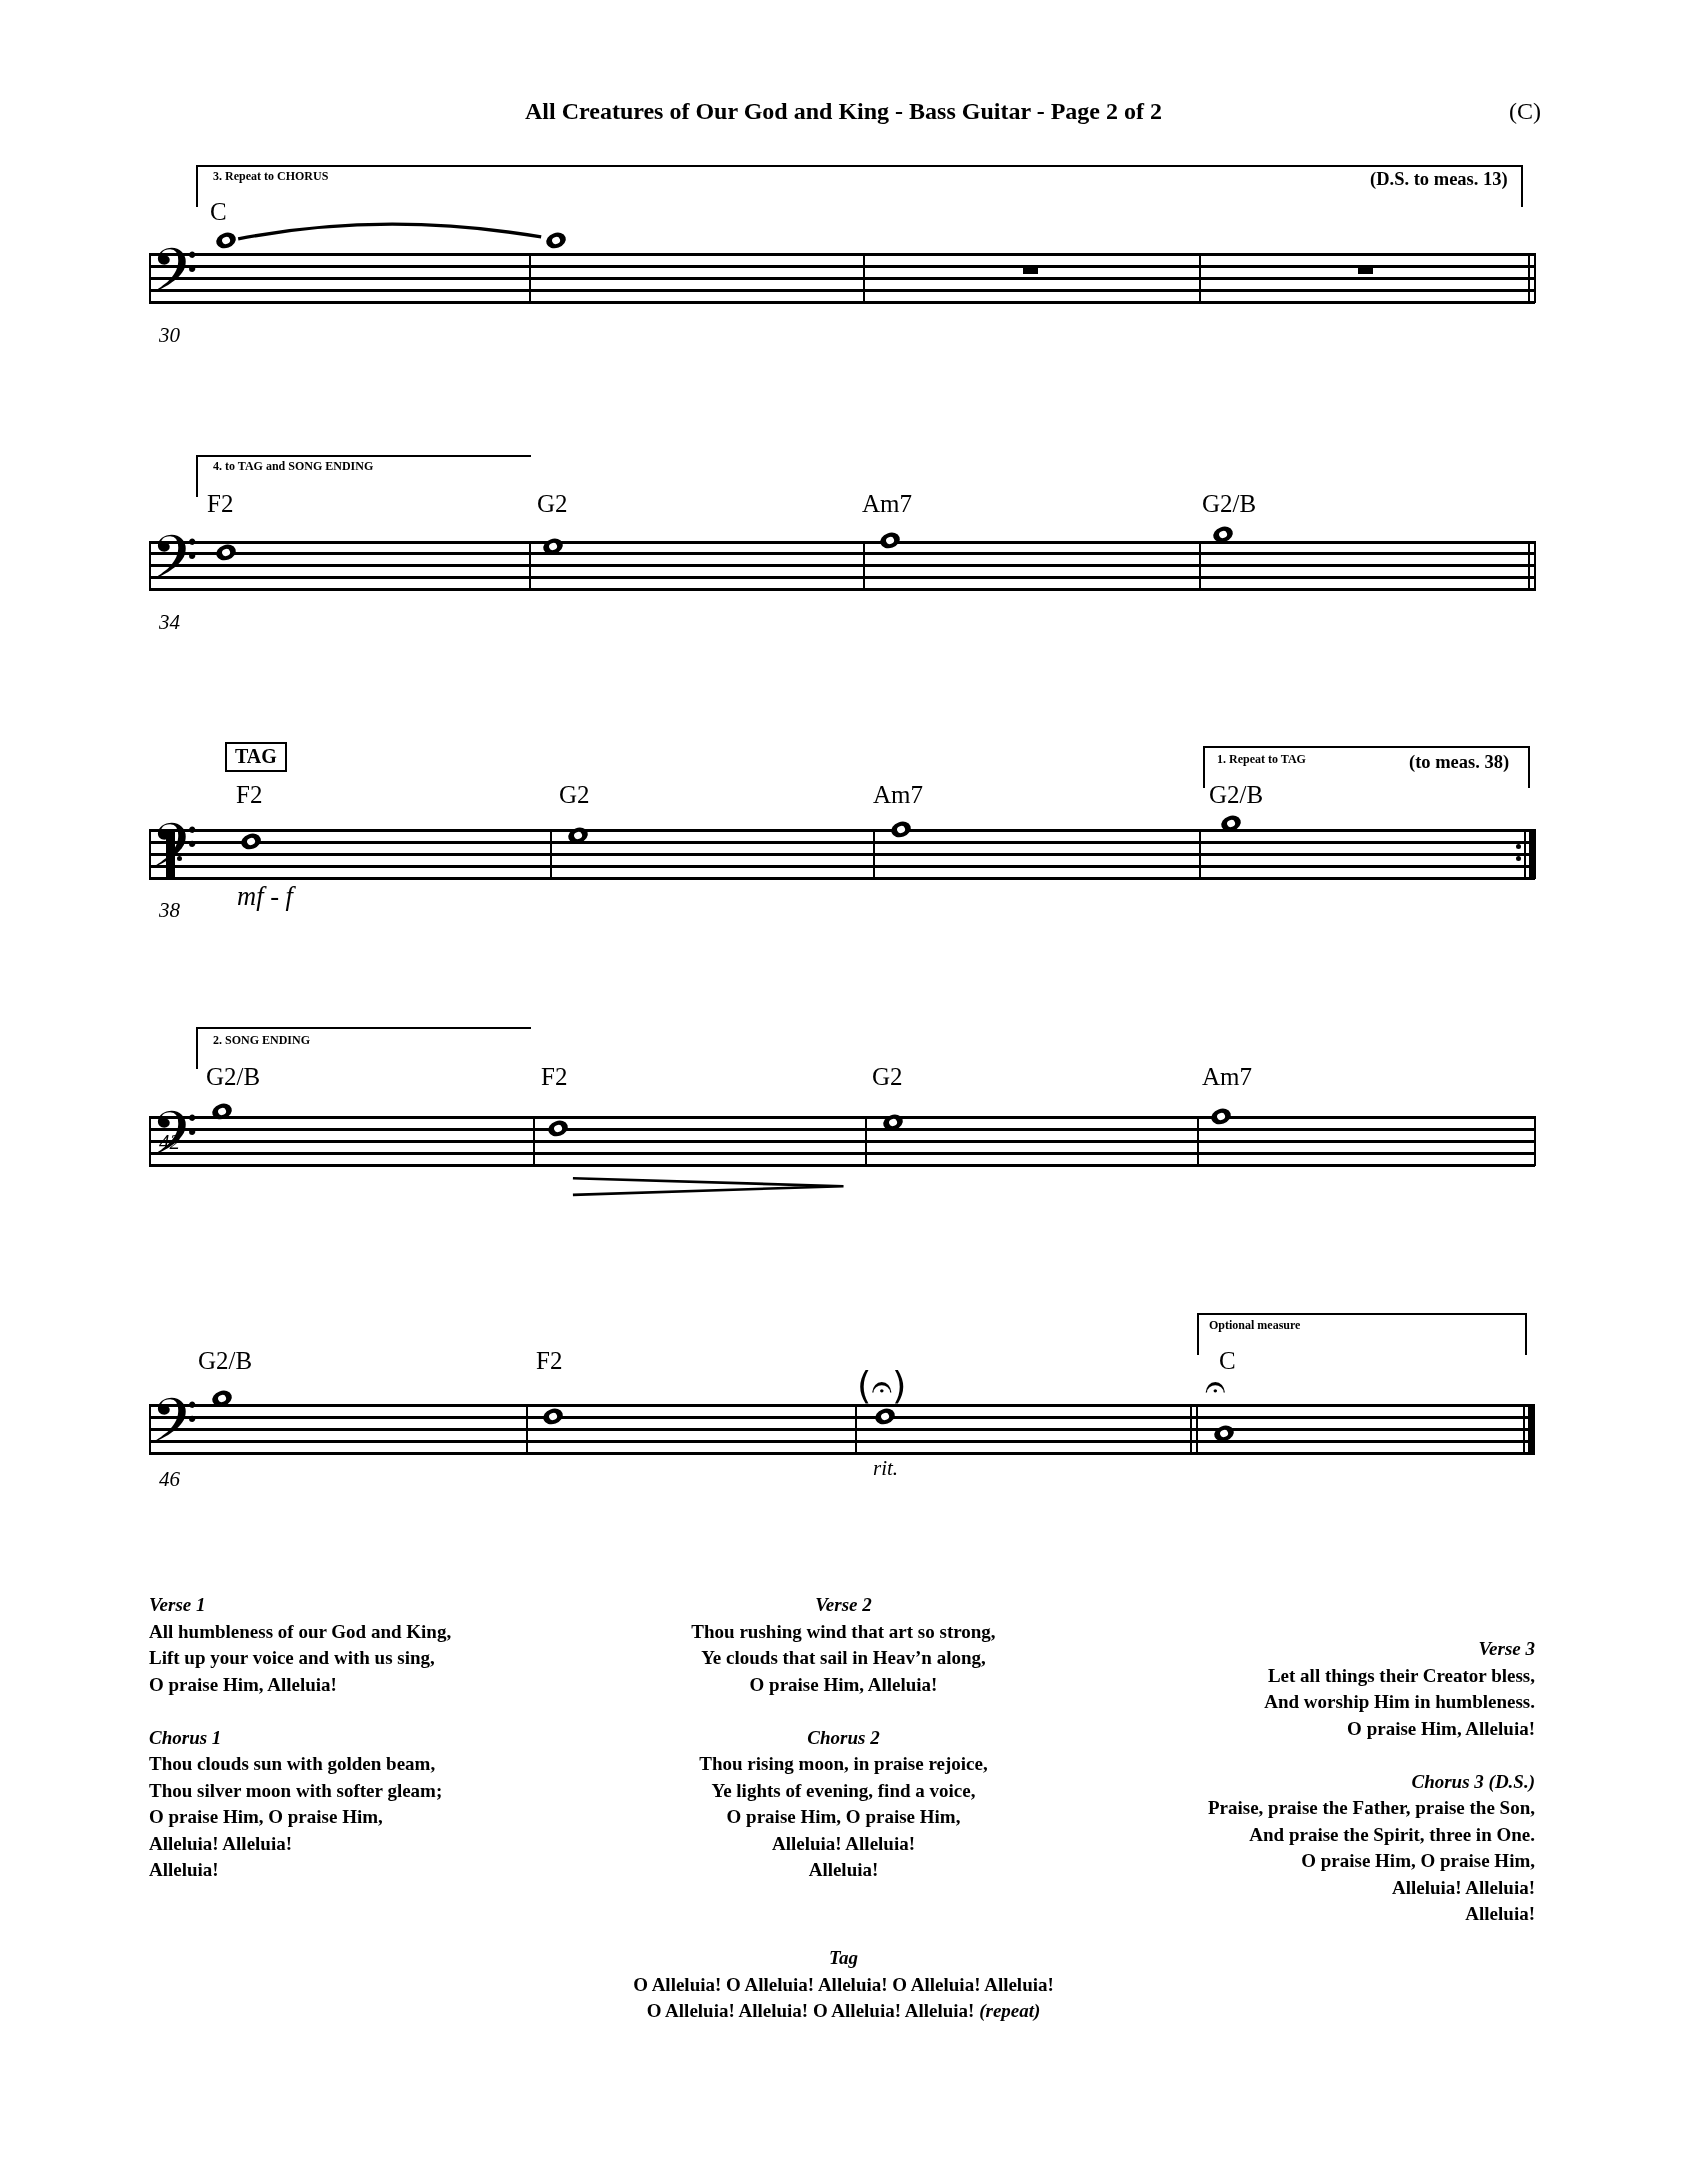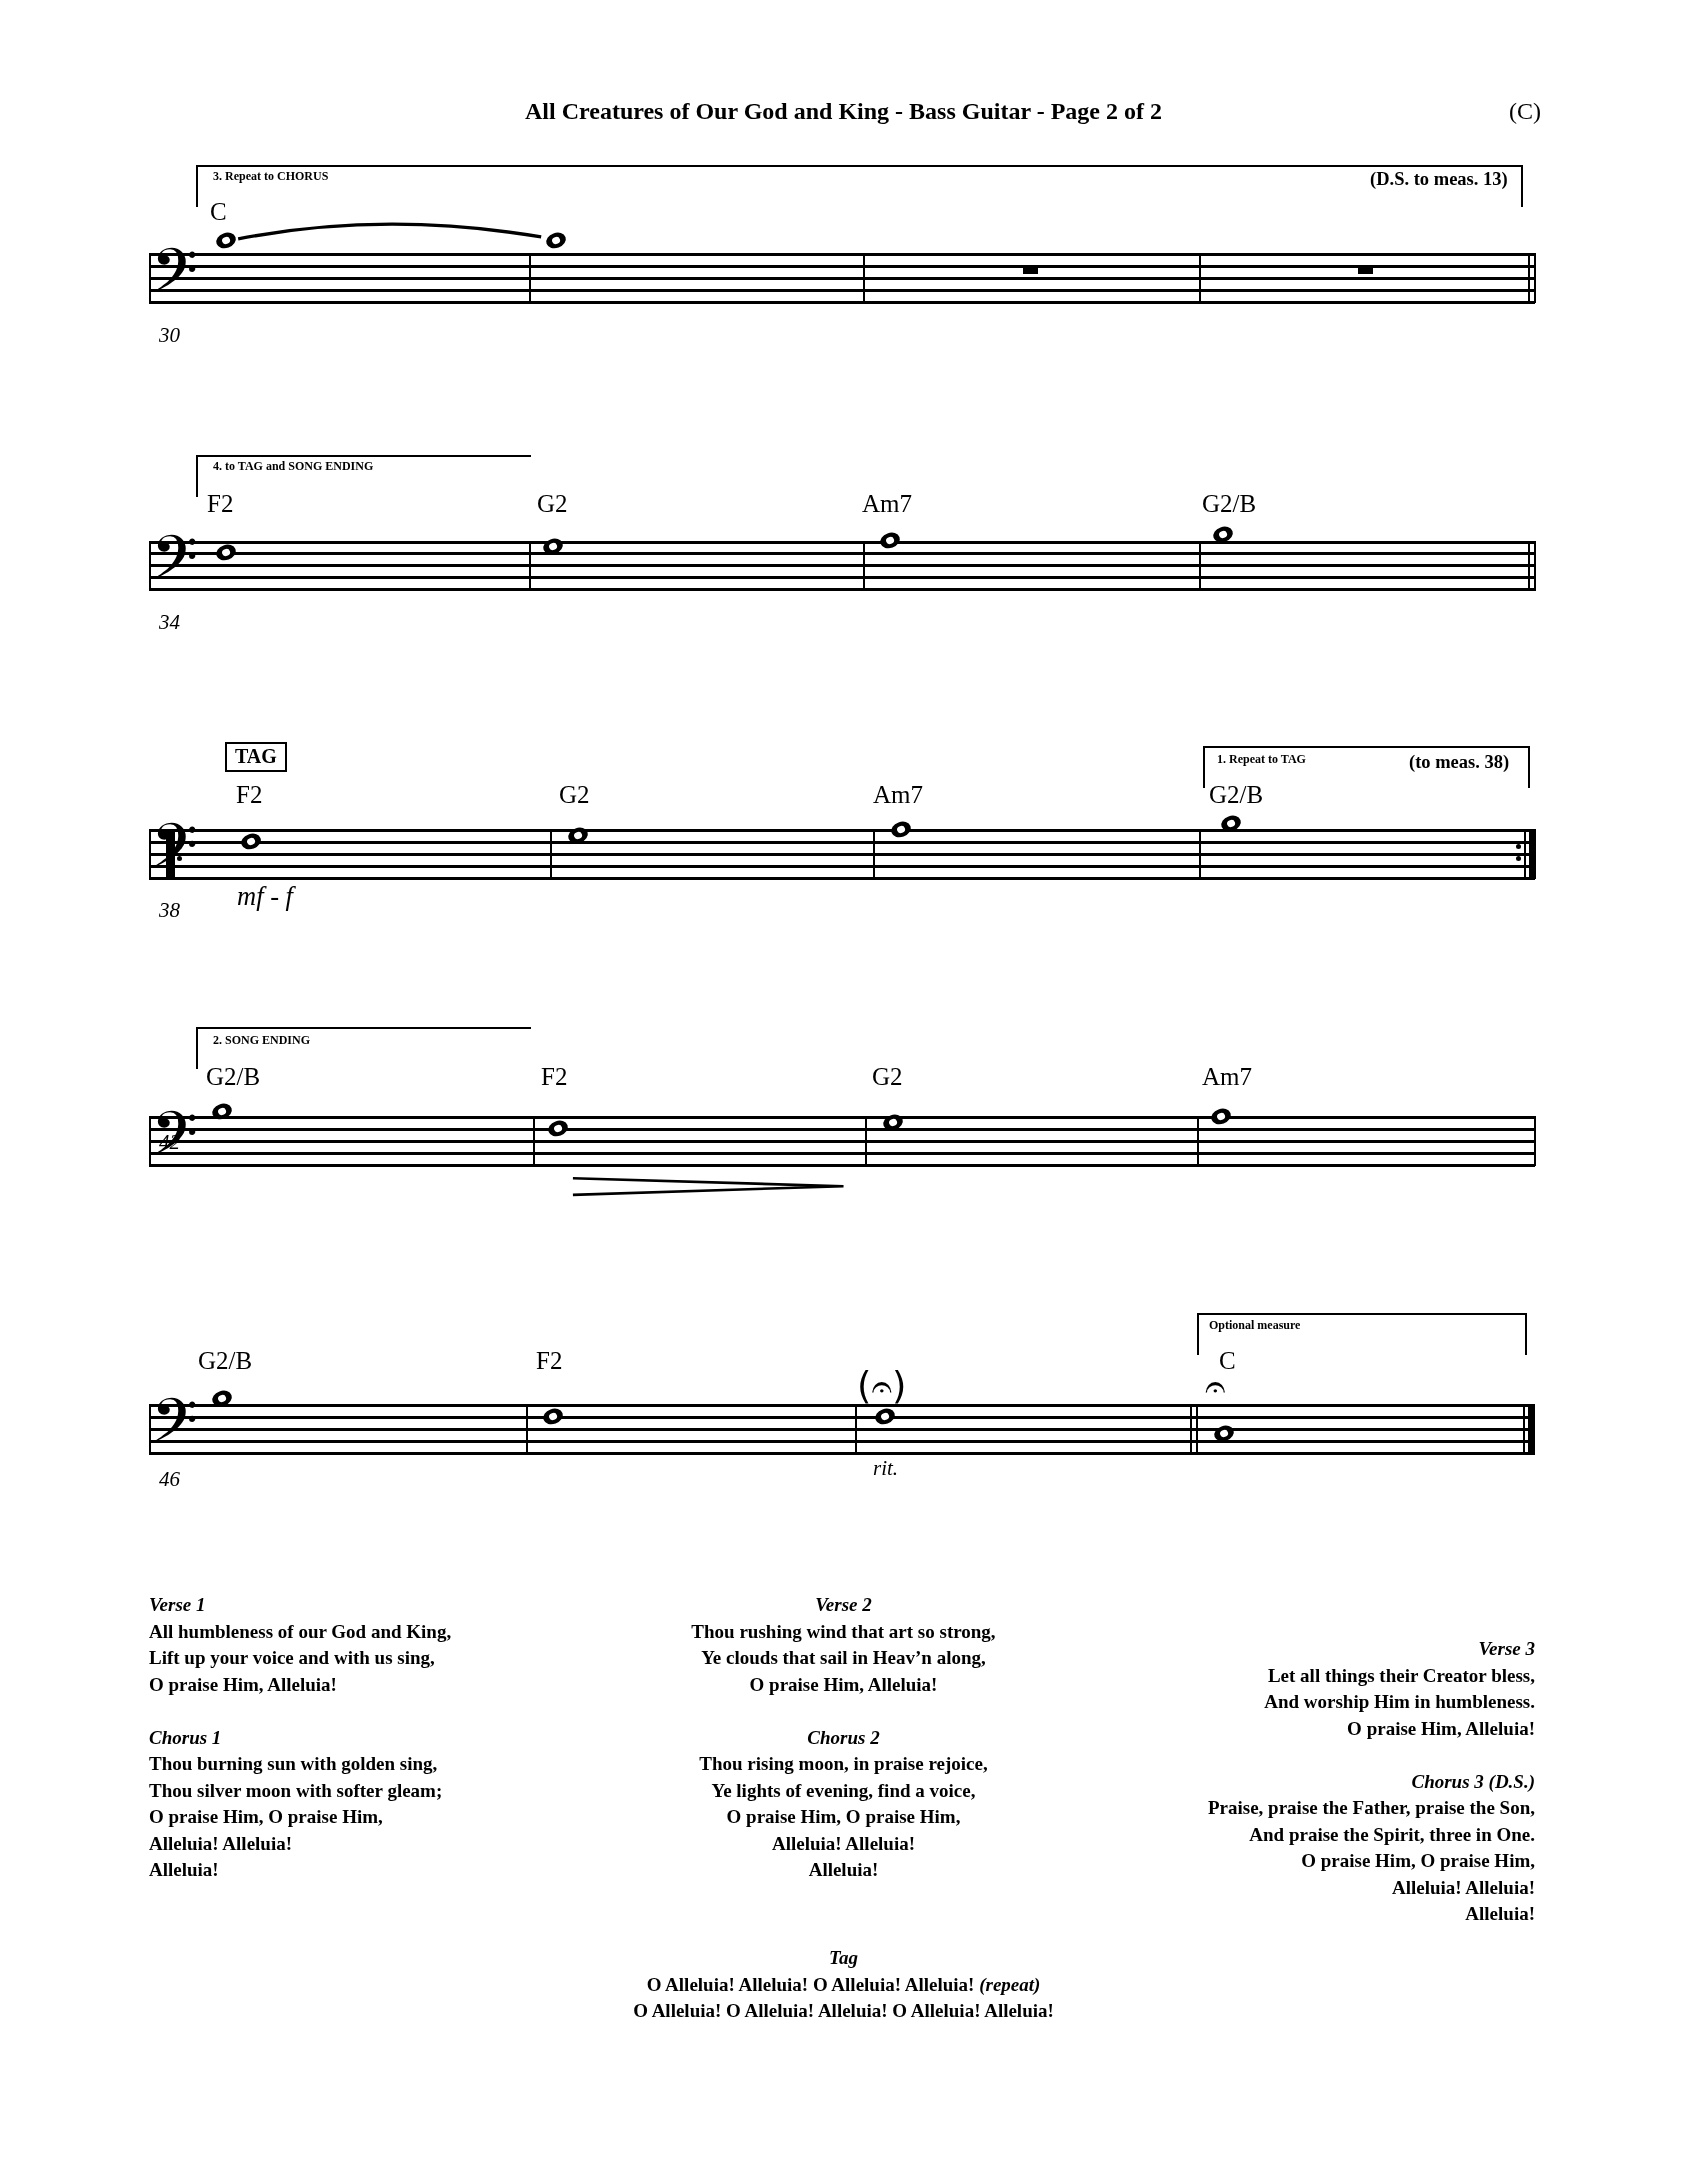--- a/index.html
+++ b/index.html
@@ -216,21 +216,21 @@
   <div class="measure-num" style="left:159px; top:1467px;">46</div>
 </div>
 
 <div class="lyrics col-left" style="top:1592px;">
   <div class="head">Verse 1</div>
   <div>All humbleness of our God and King,</div>
   <div>Lift up your voice and with us sing,</div>
   <div>O praise Him, Alleluia!</div>
   <div class="gap"></div>
   <div class="head">Chorus 1</div>
-  <div>Thou burning sun with golden sing,</div>
+  <div>Thou clouds sun with golden beam,</div>
   <div>Thou silver moon with softer gleam;</div>
   <div>O praise Him, O praise Him,</div>
   <div>Alleluia! Alleluia!</div>
   <div>Alleluia!</div>
 </div>
 
 <div class="lyrics col-center" style="top:1592px;">
   <div class="head">Verse 2</div>
   <div>Thou rushing wind that art so strong,</div>
   <div>Ye clouds that sail in Heav’n along,</div>
@@ -253,16 +253,16 @@
   <div class="head">Chorus 3 (D.S.)</div>
   <div>Praise, praise the Father, praise the Son,</div>
   <div>And praise the Spirit, three in One.</div>
   <div>O praise Him, O praise Him,</div>
   <div>Alleluia! Alleluia!</div>
   <div>Alleluia!</div>
 </div>
 
 <div class="lyrics tag-block">
   <div class="head">Tag</div>
+  <div>O Alleluia! O Alleluia! Alleluia! O Alleluia! Alleluia!</div>
   <div><span>O Alleluia! Alleluia! O Alleluia! Alleluia!</span> <span class="head">(repeat)</span></div>
-  <div>O Alleluia! O Alleluia! Alleluia! O Alleluia! Alleluia!</div>
 </div>
 
 
 </body></html>

